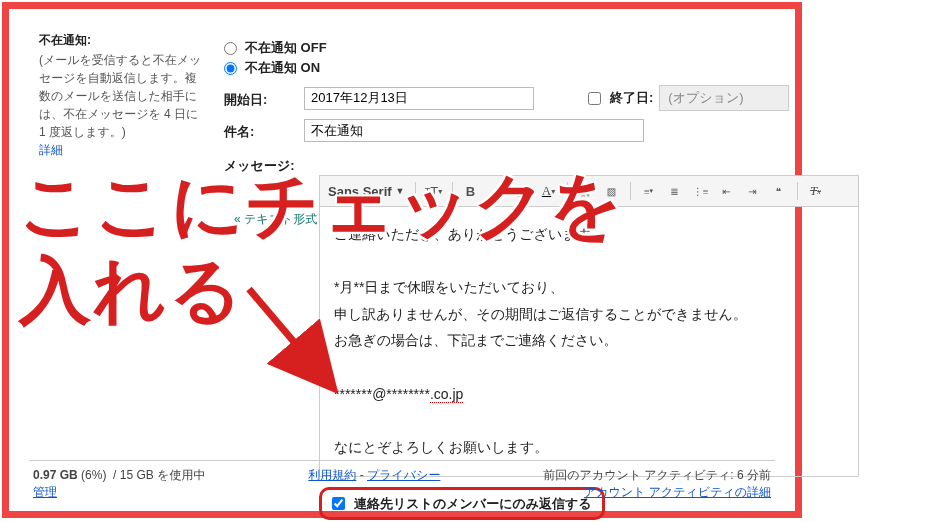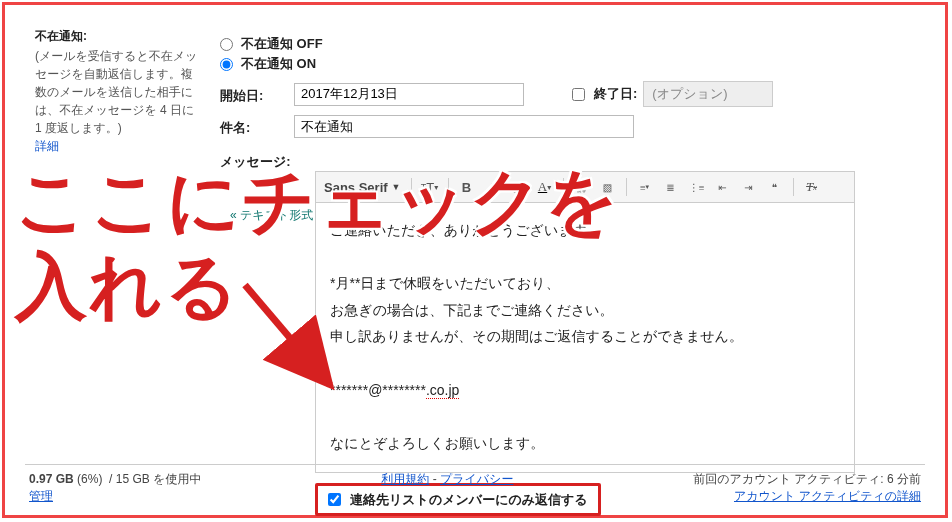--- a/index.html
+++ b/index.html
@@ -8,22 +8,22 @@
     font-family: Arial, "Hiragino Kaku Gothic ProN", "メイリオ", sans-serif;
     font-size: 13px;
     color: #222;
     background: #fff;
     width: 952px;
     height: 522px;
     position: relative;
     overflow: hidden;
   }
   .container {
-    border: 3px solid #ef4444;
-    width: 946px;
+    border: 7px solid #ef4444;
+    width: 800px;
     height: 516px;
     margin: 2px;
     padding: 20px 15px 10px 25px;
     position: relative;
     background: #fff;
   }
   .left-col {
     position: absolute;
     left: 30px;
     top: 22px;
@@ -55,21 +55,21 @@
     gap: 4px;
     font-size: 13px;
     margin-bottom: 2px;
   }
   .radio-row input { margin: 0 4px 0 0; }
   .radio-row b { font-weight: bold; }
   .field-row {
     display: flex;
     align-items: center;
     margin-top: 8px;
-    gap: 4px;
+    gap: 10px;
   }
   .field-label {
     width: 70px;
     font-size: 13px;
     font-weight: bold;
     padding-top: 3px;
   }
   .date-input, .subject-input {
     border: 1px solid #bbb;
     padding: 3px 6px;
@@ -152,21 +152,21 @@
     color: #0f766e;
     font-size: 12px;
     margin-left: 10px;
     margin-top: 6px;
     display: inline-block;
   }
   .contacts-row {
     margin-left: 95px;
     margin-top: 10px;
     border: 3px solid #d62020;
-    border-radius: 2px;
+    border-radius: 10px;
     padding: 4px 10px 4px 6px;
     display: inline-flex;
     align-items: center;
     gap: 6px;
     font-size: 13px;
     font-weight: bold;
   }
   hr.sep {
     border: none;
     border-top: 1px solid #ccc;
@@ -289,22 +289,22 @@
     </div>
 
     <div style="margin-left:0; margin-top:0px; position:relative;">
       <span class="plain-text-link" style="position:absolute; left:0; top:-2px;">« テキスト形式</span>
     </div>
 
     <div class="editor" id="editor-body">
         <div>ご連絡いただき、ありがとうございます。</div>
         <div>&nbsp;</div>
         <div>*月**日まで休暇をいただいており、</div>
+        <div>申し訳ありませんが、その期間はご返信することができません。</div>
         <div>お急ぎの場合は、下記までご連絡ください。</div>
-        <div>申し訳ありませんが、その期間はご返信することができません。</div>
         <div>&nbsp;</div>
         <div>*******@********<span class="dotted">.co.jp</span></div>
         <div>&nbsp;</div>
         <div>なにとぞよろしくお願いします。</div>
       </div>
 
     <div class="contacts-row">
       <input type="checkbox" checked="" style="">
       <span>連絡先リストのメンバーにのみ返信する</span>
     </div>

